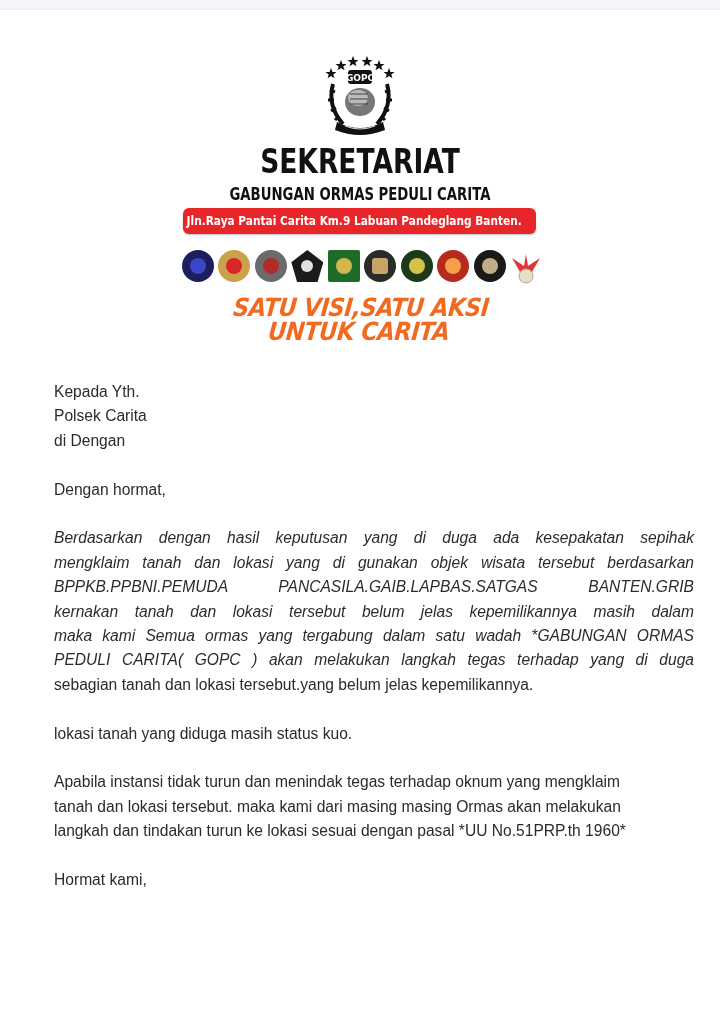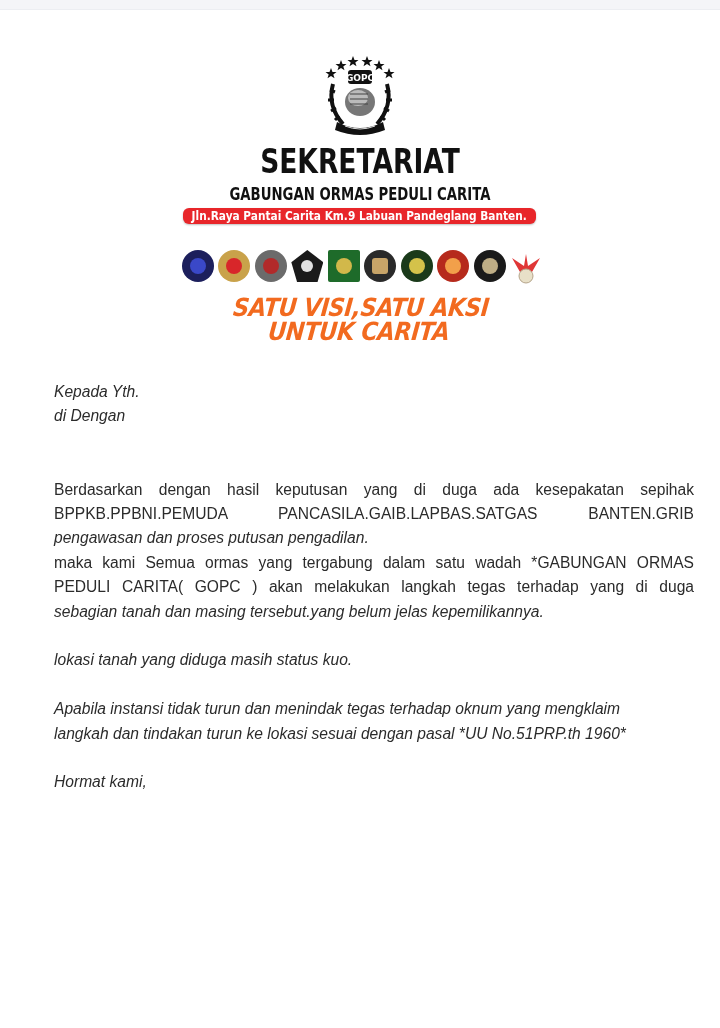--- a/index.html
+++ b/index.html
@@ -25,24 +25,24 @@
       font-weight: bold; font-size: 34px; letter-spacing: 0px;
       color: #111; transform: scaleX(0.78); transform-origin: center;
     }
     .title-sub {
       position: absolute; left: 0; width: 720px; top: 174px;
       text-align: center; font-family: "DejaVu Sans", sans-serif;
       font-weight: bold; font-size: 17px; color: #111;
       transform: scaleX(0.78); transform-origin: center;
     }
     .address-pill {
-      position: absolute; left: 183px; top: 198px; width: 353px; height: 16px;
+      position: absolute; left: 183px; top: 198px; width: 353px; height: 26px;
       background: #e8262a; border-radius: 6px;
       box-shadow: 0 1px 2px rgba(0,0,0,0.25);
-      display: flex; align-items: center; justify-content: center;
+      display: flex; align-items: center; justify-content: flex-end;
     }
     .address-pill span {
       color: #fff; font-weight: bold; font-size: 11.5px; white-space: nowrap;
       font-family: "DejaVu Sans", sans-serif;
       transform: scaleX(0.92);
     }
     .logos {
       position: absolute; left: 182px; top: 238px; width: 360px; height: 36px;
       display: flex; justify-content: space-between; align-items: center;
     }
@@ -56,22 +56,22 @@
       font-family: "DejaVu Sans", sans-serif; font-weight: bold; font-style: italic;
       font-size: 25px; line-height: 24px; letter-spacing: -0.5px;
       transform: scaleX(0.9) skewX(-6deg);
     }
 
     
     .body {
       position: absolute; left: 54px; top: 370px; width: 640px;
       font-size: 15.6px; line-height: 24.4px; color: #2b2b2b;
     }
-    .line { display: block; white-space: nowrap; font-style: italic; }
-    .justify { text-align: justify; text-align-last: justify; white-space: normal; }
+    .line { display: block; white-space: nowrap; }
+    .justify { text-align: justify; text-align-last: justify; white-space: normal; font-style: italic; }
     .gap { height: 24.4px; }
   </style>
 </head>
 <body>
 
 <div class="topbar"></div>
 
 <div class="page">
 
   <div class="emblem">
@@ -140,41 +140,45 @@
     </div>
   </div>
 
   <div class="slogan">
     <div>SATU VISI,SATU AKSI</div>
     <div>UNTUK CARITA</div>
   </div>
 
   <div class="body">
     <span class="line">Kepada Yth.</span>
+    <span class="line">Polsek Carita</span>
     <span class="line">di Dengan</span>
     <div class="gap"></div>
+    <span class="line">Dengan hormat,</span>
     <div class="gap"></div>
 
     <div>
       <div class="justify">Berdasarkan dengan hasil keputusan yang di duga ada kesepakatan sepihak</div>
+      <div class="justify">mengklaim tanah dan lokasi yang di gunakan objek wisata tersebut berdasarkan</div>
       <div class="justify">BPPKB.PPBNI.PEMUDA PANCASILA.GAIB.LAPBAS.SATGAS BANTEN.GRIB</div>
-      <div class="line">pengawasan dan proses putusan pengadilan.</div>
+      <div class="justify">kernakan tanah dan lokasi tersebut belum jelas kepemilikannya masih dalam</div>
       <div class="justify">maka kami Semua ormas yang tergabung dalam satu wadah *GABUNGAN ORMAS</div>
       <div class="justify">PEDULI CARITA( GOPC ) akan melakukan langkah tegas terhadap yang di duga</div>
-      <div class="line">sebagian tanah dan masing tersebut.yang belum jelas kepemilikannya.</div>
+      <div class="line">sebagian tanah dan lokasi tersebut.yang belum jelas kepemilikannya.</div>
     </div>
     <div class="gap"></div>
 
     <div>
       <div class="line">lokasi tanah  yang diduga masih status kuo.</div>
     </div>
     <div class="gap"></div>
 
     <div>
       <div class="line">Apabila instansi tidak turun dan menindak tegas terhadap oknum yang mengklaim</div>
+      <div class="line">tanah dan lokasi tersebut. maka kami dari masing masing Ormas akan melakukan</div>
       <div class="line">langkah dan tindakan turun ke lokasi sesuai dengan pasal *UU No.51PRP.th 1960*</div>
     </div>
     <div class="gap"></div>
 
     <span class="line">Hormat kami,</span>
     <div class="gap"></div>
 
   </div>
 </div>
 

